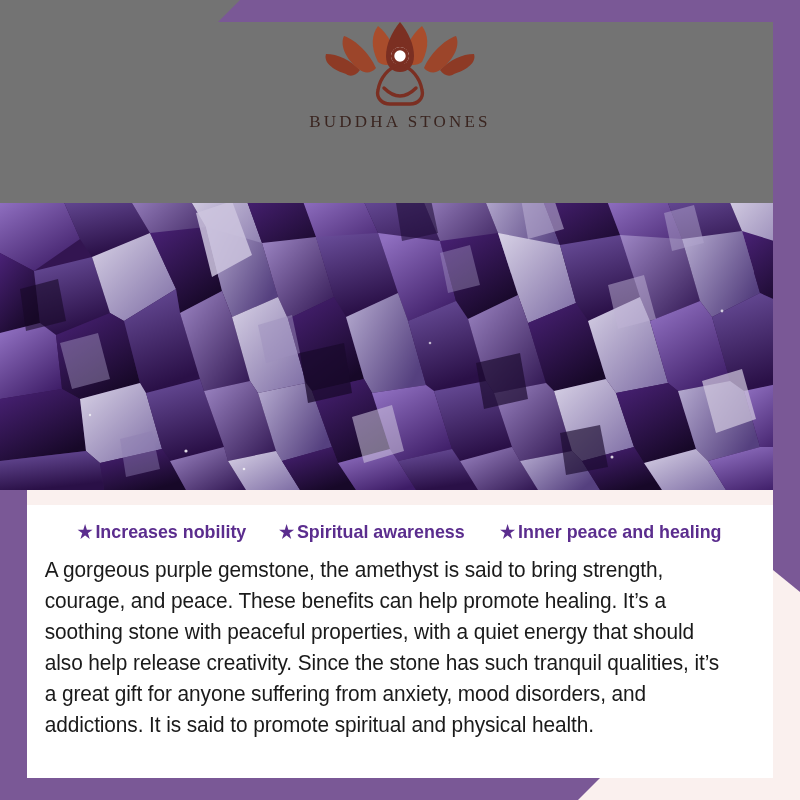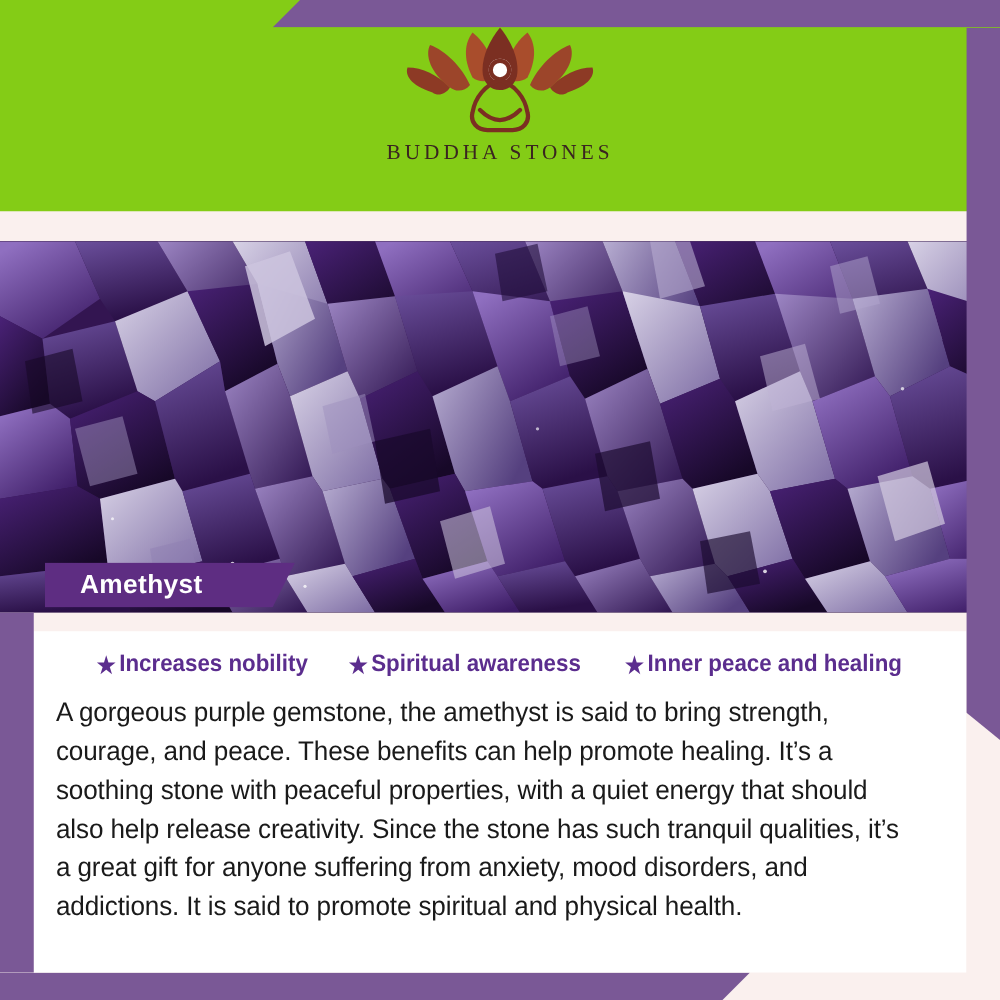--- a/index.html
+++ b/index.html
@@ -45,22 +45,22 @@
   .band-bottom {
     left: 0; bottom: 0; width: 600px; height: 22px;
     clip-path: polygon(0 0, 100% 0, calc(100% - 22px) 100%, 0 100%);
   }
 
   
   .header {
     position: absolute;
     top: 0; left: 0;
     width: 800px;
-    height: 169px;
-    background: #84cc16;
+    height: 203px;
+    background: #737373;
     z-index: 2;
   }
 
   .logo-wrap {
     position: absolute;
     top: 18px; left: 0; right: 0;
     display: flex;
     flex-direction: column;
     align-items: center;
   }
@@ -330,23 +330,20 @@
           <circle cx="84" cy="38" r="7.4"></circle>
           <path d="M84 46 C72 50 64 60 62 72 C60 80 66 86 74 86 L94 86 C102 86 108 80 106 72 C104 60 96 50 84 46 Z"></path>
           <path d="M68 70 C74 76 80 78 84 78 C88 78 94 76 100 70"></path>
         </g>
       </svg>
       <div class="logo-text">BUDDHA STONES</div>
     </div>
   </div>
 
 
-  <div class="name-banner">
-    <span class="name-banner-label">Amethyst</span>
-  </div>
 
   <div class="body-card">
     <div class="benefits-row">
       <span class="benefit">
         <span class="star">★</span>
         <span>Increases nobility</span>
       </span>
       <span class="benefit">
         <span class="star">★</span>
         <span>Spiritual awareness</span>

